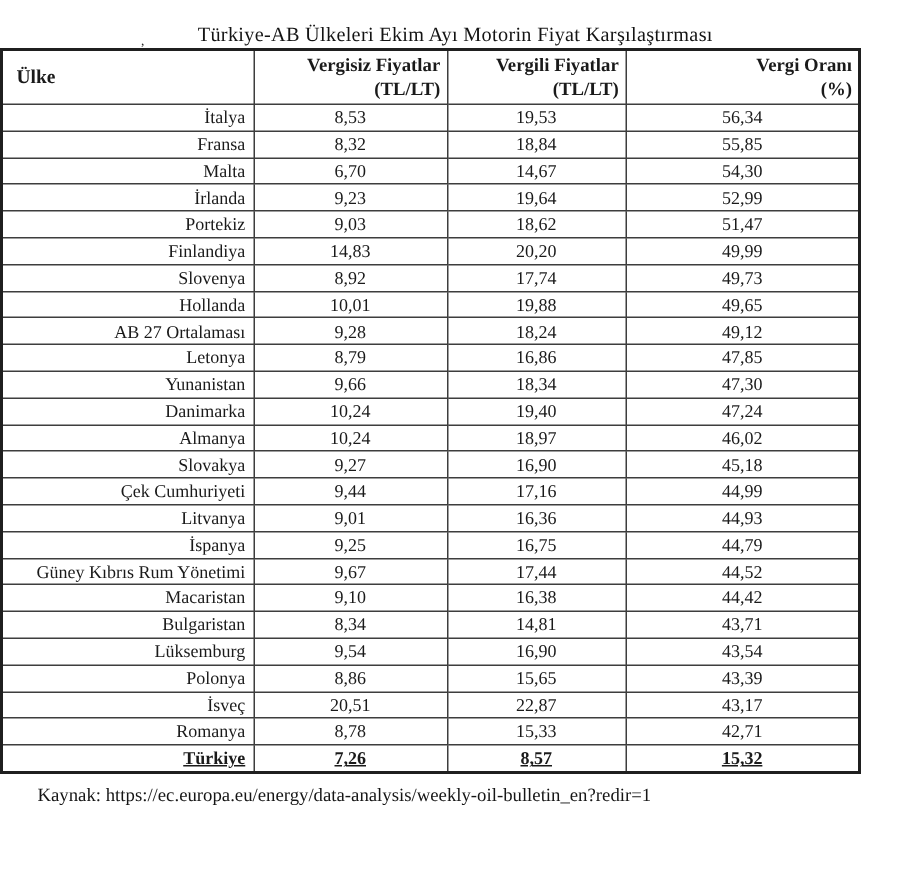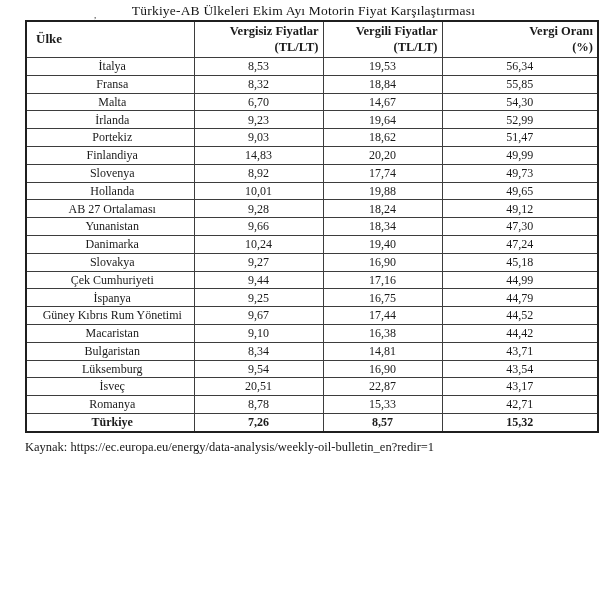--- a/index.html
+++ b/index.html
@@ -15,35 +15,34 @@
   .page {
     position: relative;
     width: 607px;
     height: 592px;
     background: #ffffff;
   }
   .title {
     text-align: center;
     font-size: 13.5px;
     padding-top: 3px;
-    margin: 0 0 1px 0;
+    margin: 12px 0 1px 0;
     letter-spacing: 0.2px;
     color: #141414;
   }
   .scan-artifact {
     position: absolute;
     left: 94px;
     top: 10px;
     font-size: 9px;
     color: #2a2a2a;
   }
   table.price-table {
     border-collapse: collapse;
     table-layout: fixed;
-    margin-left: 25px;
     width: 572px;
     border: 2px solid #1f1f1f;
   }
   table.price-table col.c1 { width: 168px; }
   table.price-table col.c2 { width: 129px; }
   table.price-table col.c3 { width: 119px; }
   table.price-table col.c4 { width: 156px; }
   th, td {
     border: 1px solid #3d3d3d;
     font-size: 12px;
@@ -64,28 +63,29 @@
     padding-left: 9px;
     font-size: 13px;
   }
   .hl { display: block; text-align: right; }
   td {
     height: 14.8px;
     padding: 1px 5px;
     line-height: 14.5px;
   }
   td.td-country {
-    text-align: center;
+    text-align: right;
     padding-left: 9px;
   }
   td.td-num {
     text-align: center;
   }
   tr.bold-row td {
     font-weight: bold;
+    text-decoration: underline;
   }
   .source {
     margin: 7px 0 0 25px;
     font-size: 12.5px;
     color: #161616;
   }
 </style>
 </head>
 <body>
 
@@ -169,44 +169,62 @@
           <td class="td-num">19,88</td>
           <td class="td-num">49,65</td>
         </tr>
         <tr>
           <td class="td-country">AB 27 Ortalaması</td>
           <td class="td-num">9,28</td>
           <td class="td-num">18,24</td>
           <td class="td-num">49,12</td>
         </tr>
         <tr>
+          <td class="td-country">Letonya</td>
+          <td class="td-num">8,79</td>
+          <td class="td-num">16,86</td>
+          <td class="td-num">47,85</td>
+        </tr>
+        <tr>
           <td class="td-country">Yunanistan</td>
           <td class="td-num">9,66</td>
           <td class="td-num">18,34</td>
           <td class="td-num">47,30</td>
         </tr>
         <tr>
           <td class="td-country">Danimarka</td>
           <td class="td-num">10,24</td>
           <td class="td-num">19,40</td>
           <td class="td-num">47,24</td>
         </tr>
         <tr>
+          <td class="td-country">Almanya</td>
+          <td class="td-num">10,24</td>
+          <td class="td-num">18,97</td>
+          <td class="td-num">46,02</td>
+        </tr>
+        <tr>
           <td class="td-country">Slovakya</td>
           <td class="td-num">9,27</td>
           <td class="td-num">16,90</td>
           <td class="td-num">45,18</td>
         </tr>
         <tr>
           <td class="td-country">Çek Cumhuriyeti</td>
           <td class="td-num">9,44</td>
           <td class="td-num">17,16</td>
           <td class="td-num">44,99</td>
         </tr>
         <tr>
+          <td class="td-country">Litvanya</td>
+          <td class="td-num">9,01</td>
+          <td class="td-num">16,36</td>
+          <td class="td-num">44,93</td>
+        </tr>
+        <tr>
           <td class="td-country">İspanya</td>
           <td class="td-num">9,25</td>
           <td class="td-num">16,75</td>
           <td class="td-num">44,79</td>
         </tr>
         <tr>
           <td class="td-country">Güney Kıbrıs Rum Yönetimi</td>
           <td class="td-num">9,67</td>
           <td class="td-num">17,44</td>
           <td class="td-num">44,52</td>
@@ -221,20 +239,26 @@
           <td class="td-country">Bulgaristan</td>
           <td class="td-num">8,34</td>
           <td class="td-num">14,81</td>
           <td class="td-num">43,71</td>
         </tr>
         <tr>
           <td class="td-country">Lüksemburg</td>
           <td class="td-num">9,54</td>
           <td class="td-num">16,90</td>
           <td class="td-num">43,54</td>
+        </tr>
+        <tr>
+          <td class="td-country">Polonya</td>
+          <td class="td-num">8,86</td>
+          <td class="td-num">15,65</td>
+          <td class="td-num">43,39</td>
         </tr>
         <tr>
           <td class="td-country">İsveç</td>
           <td class="td-num">20,51</td>
           <td class="td-num">22,87</td>
           <td class="td-num">43,17</td>
         </tr>
         <tr>
           <td class="td-country">Romanya</td>
           <td class="td-num">8,78</td>

